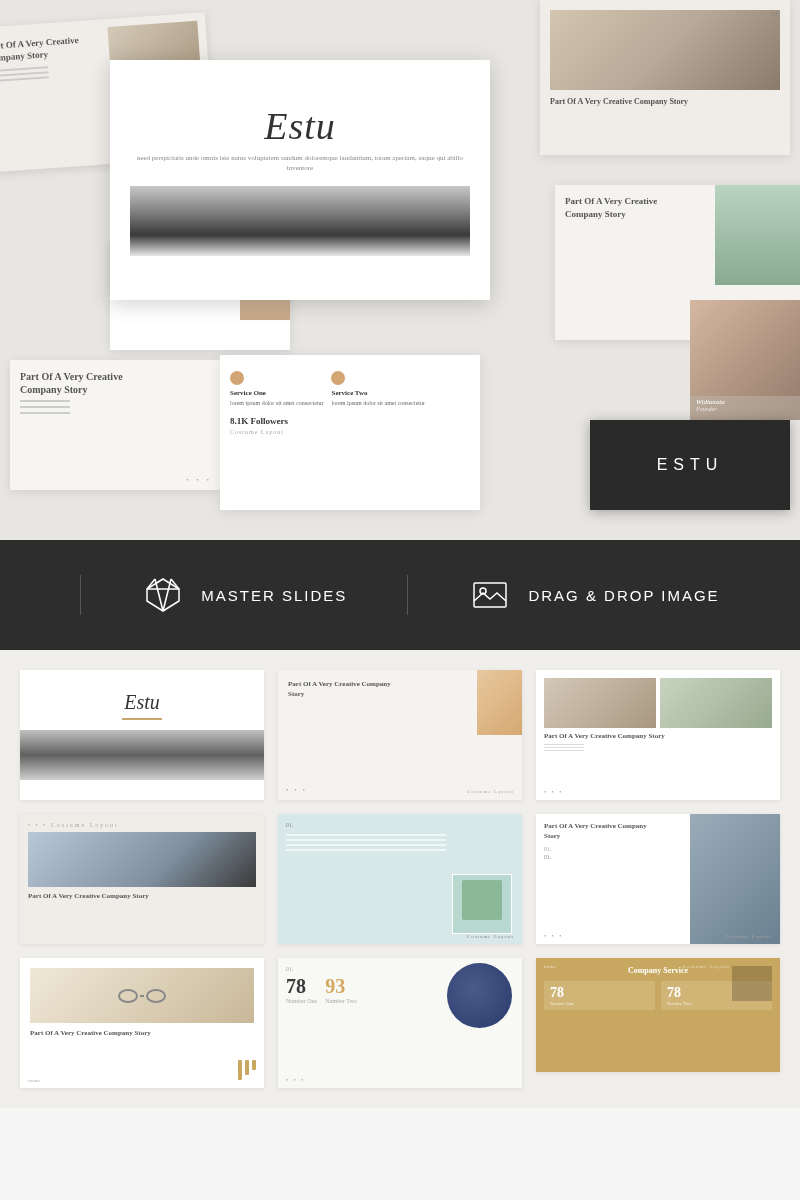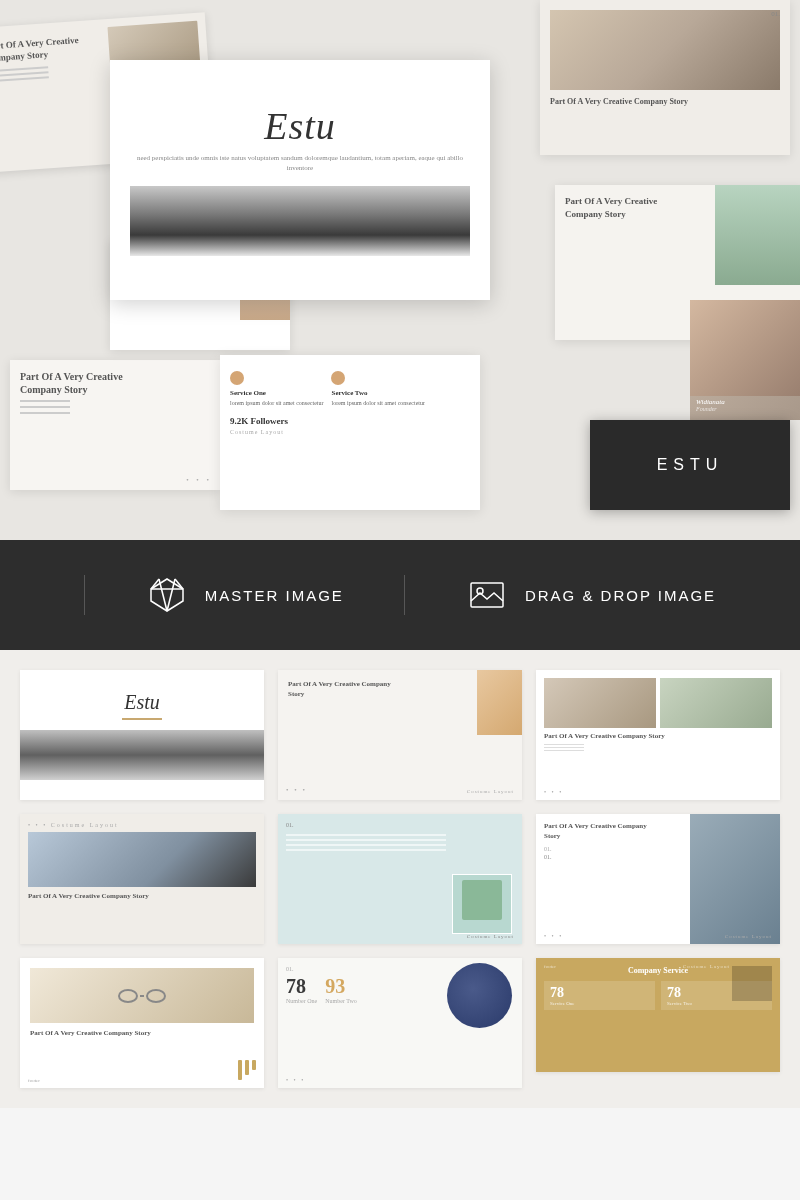--- a/index.html
+++ b/index.html
@@ -753,21 +753,21 @@
         <span class="s-icon"></span>
         <div class="s-title">Service One</div>
         <div>lorem ipsum dolor sit amet consectetur</div>
       </div>
       <div class="service-item">
         <span class="s-icon"></span>
         <div class="s-title">Service Two</div>
         <div>lorem ipsum dolor sit amet consectetur</div>
       </div>
     </div>
-    <div class="slide-service-followers">9.2K Followers</div>
+    <div class="slide-service-followers">8.1K Followers</div>
     <div class="slide-service-footer">Costume Layout</div>
   </div>
 
   <div class="slide-tr">
     <div class="slide-tr-num">01.</div>
     <div class="slide-tr-img"></div>
     <div class="slide-tr-text">Part Of A Very Creative Company Story</div>
   </div>
 
   <div class="slide-mr">
@@ -801,21 +801,21 @@
     <div class="feature-icon">
       <svg viewBox="0 0 36 36">
         <polygon points="18,2 34,12 34,24 18,34 2,24 2,12"></polygon>
         <line x1="2" y1="12" x2="34" y2="12"></line>
         <line x1="10" y1="2" x2="2" y2="12"></line>
         <line x1="26" y1="2" x2="34" y2="12"></line>
         <line x1="10" y1="2" x2="18" y2="34"></line>
         <line x1="26" y1="2" x2="18" y2="34"></line>
       </svg>
     </div>
-    <span class="feature-label">MASTER IMAGE</span>
+    <span class="feature-label">MASTER SLIDES</span>
   </div>
 
   <div class="feature-divider"></div>
 
   <div class="feature-item">
     <div class="feature-icon">
       <svg viewBox="0 0 36 36">
         <rect x="2" y="6" width="32" height="24" rx="1"></rect>
         <circle cx="11" cy="14" r="3"></circle>
         <polyline points="2,24 11,16 18,22 25,16 34,24"></polyline>

